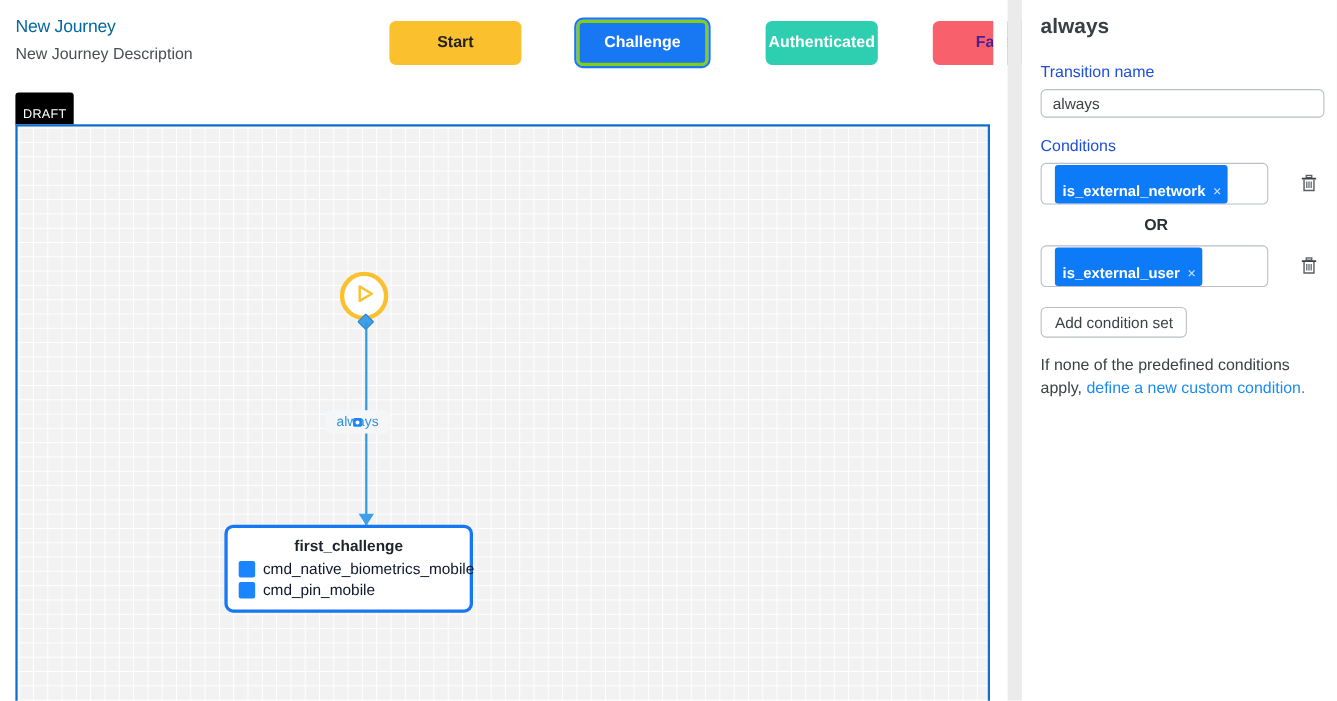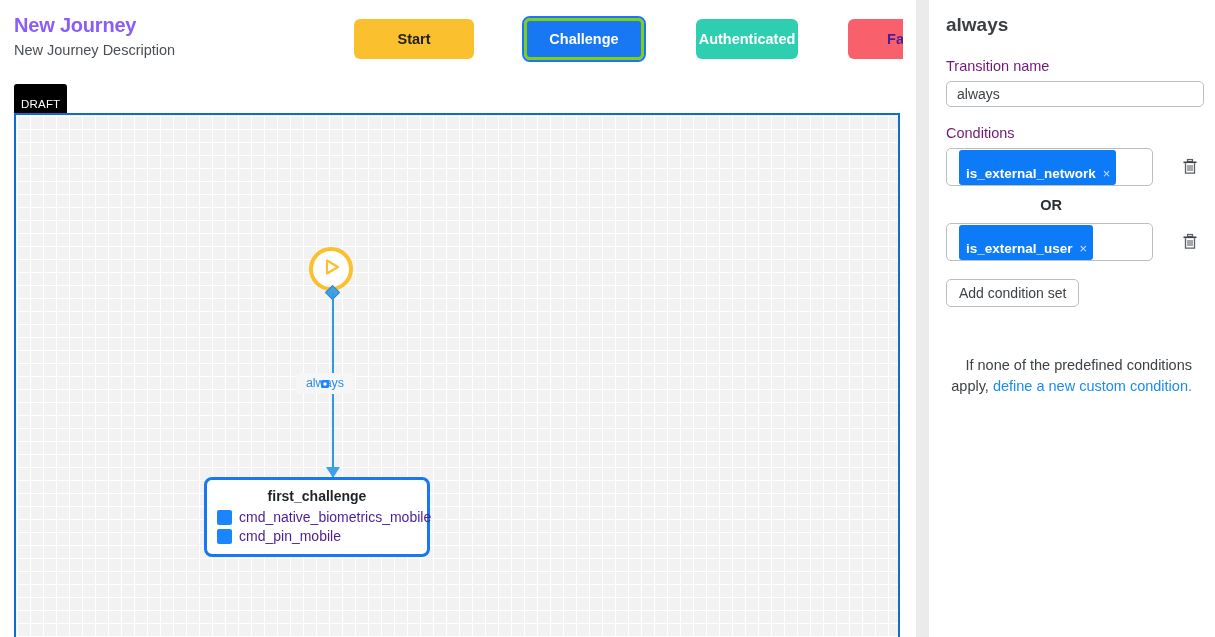--- a/index.html
+++ b/index.html
@@ -28,23 +28,23 @@
     background: #ffffff;
   }
 
   .header {
     position: absolute;
     left: 14px;
     top: 12px;
     width: 330px;
   }
   .journey-title {
-    font-size: 20px;
-    font-weight: bold;
-    color: #8b5cf6;
+    font-size: 16px;
+    font-weight: normal;
+    color: #0369a1;
     line-height: 26px;
     letter-spacing: -0.2px;
   }
   .journey-desc {
     font-size: 14.5px;
     color: #4a4f54;
     line-height: 22px;
     margin-top: 1px;
   }
   .badge-draft {
@@ -224,21 +224,21 @@
   .state-row-swatch {
     width: 15px;
     height: 15px;
     background: #1a85fc;
     border-radius: 2px;
     margin-right: 7px;
     flex: 0 0 auto;
   }
   .state-row-label {
     font-size: 14px;
-    color: #4c1d95;
+    color: #0f172a;
     white-space: nowrap;
   }
 
   
   #divider {
     position: absolute;
     left: 916px;
     top: 0;
     width: 13px;
     height: 637px;
@@ -265,21 +265,21 @@
     padding: 14px 16px 0 17px;
   }
   .panel-title {
     font-size: 19px;
     font-weight: bold;
     color: #3a3f44;
     margin: 0 0 22px 0;
   }
   .field-label {
     font-size: 14.5px;
-    color: #701a75;
+    color: #1d4ed8;
     margin-bottom: 7px;
   }
   .text-input {
     width: 258px;
     height: 26px;
     box-sizing: border-box;
     border: 1px solid #b9bfc4;
     border-radius: 5px;
     padding: 0 10px;
     font-size: 14px;
@@ -347,26 +347,25 @@
     padding: 0 12px;
     background: #ffffff;
     border: 1px solid #b9bfc4;
     border-radius: 5px;
     font-size: 14px;
     color: #3d4246;
     font-family: "Liberation Sans", sans-serif;
     cursor: pointer;
   }
   .help-text {
-    margin-top: 48px;
+    margin-top: 15px;
     width: 246px;
     font-size: 14.5px;
     line-height: 21px;
     color: #3d4246;
-    text-align: right;
   }
   .help-link {
     color: #1b8bf2;
     text-decoration: none;
     cursor: pointer;
   }
 </style>
 </head>
 <body>
 

